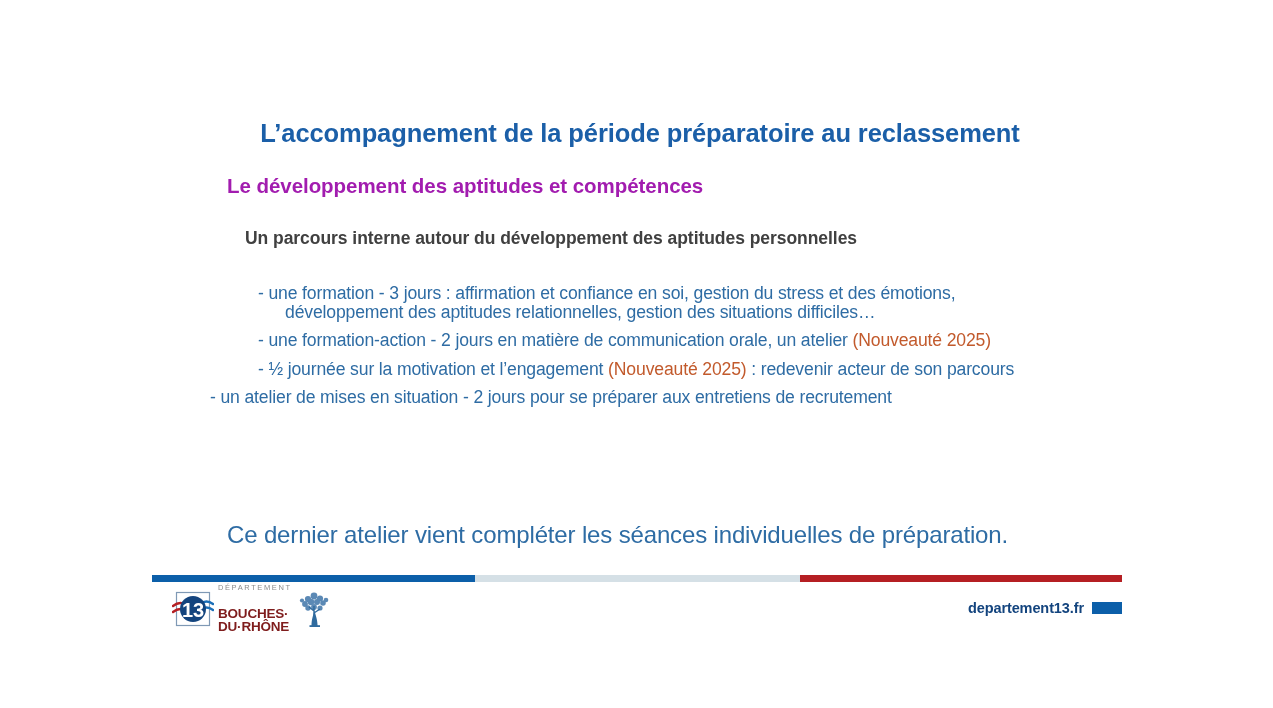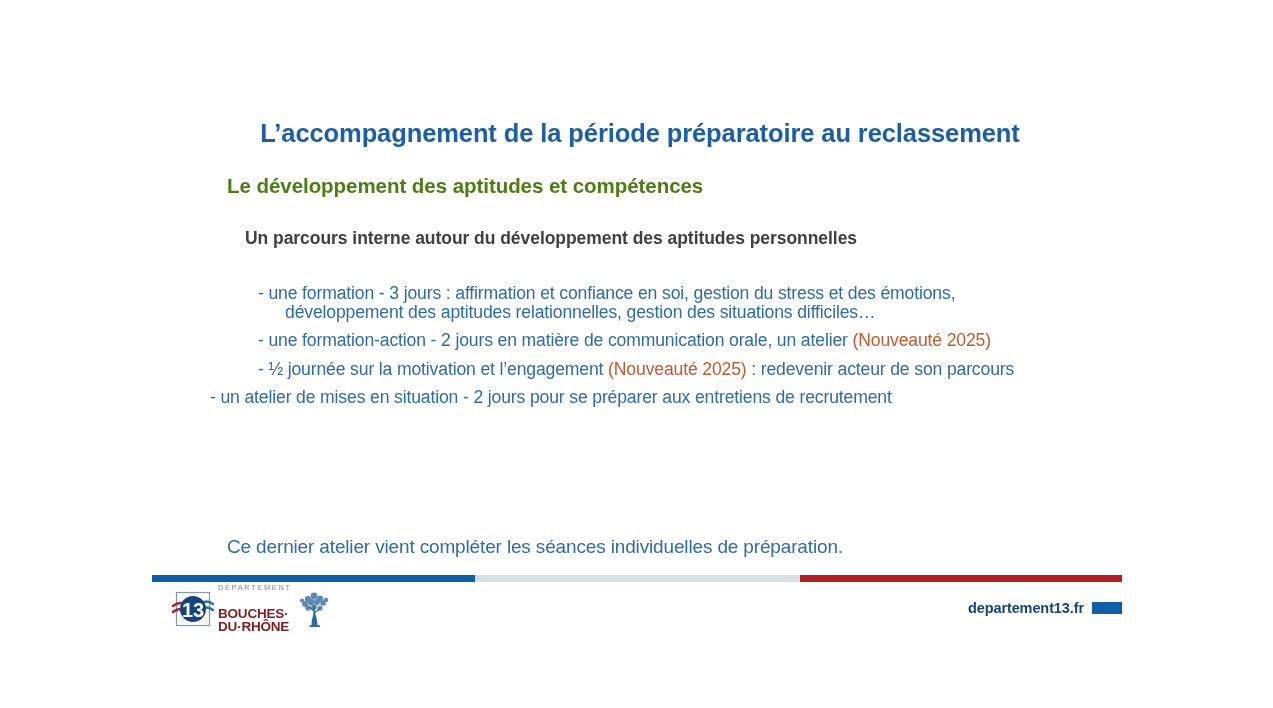--- a/index.html
+++ b/index.html
@@ -36,21 +36,21 @@
     white-space: nowrap;
   }
 
   
   .slide-subtitle {
     position: absolute;
     left: 227px;
     top: 174px;
     font-size: 20.5px;
     font-weight: bold;
-    color: #4d7c0f;
+    color: #a21caf;
     letter-spacing: -0.05px;
   }
 
   
   .section-heading {
     position: absolute;
     left: 245px;
     top: 228px;
     font-size: 17.5px;
     font-weight: bold;
@@ -95,24 +95,23 @@
 
   .nouveaute {
     color: #c25a2c;
   }
 
   
   .closing {
     position: absolute;
     left: 227px;
     top: 521px;
-    font-size: 19px;
+    font-size: 24px;
     color: #2e6ca4;
     letter-spacing: -0.15px;
-    margin-top: 15px;
   }
 
   
   .tricolor {
     position: absolute;
     left: 152px;
     top: 575px;
     width: 970px;
     height: 7px;
     display: flex;

